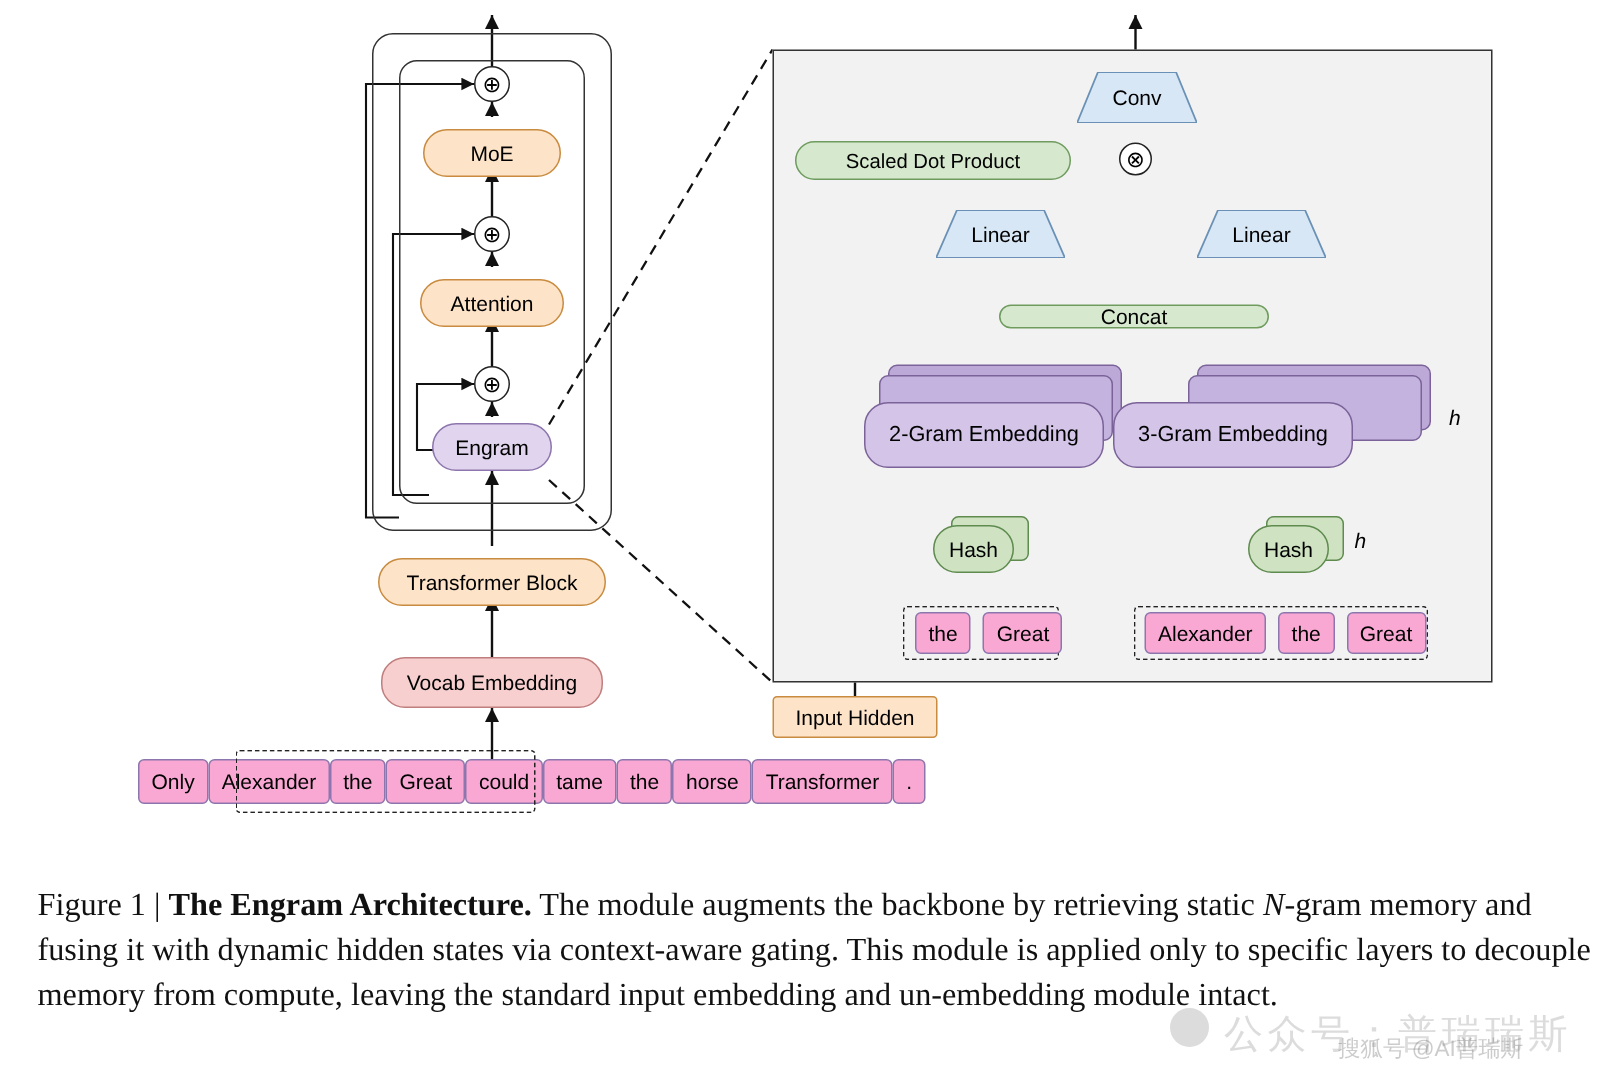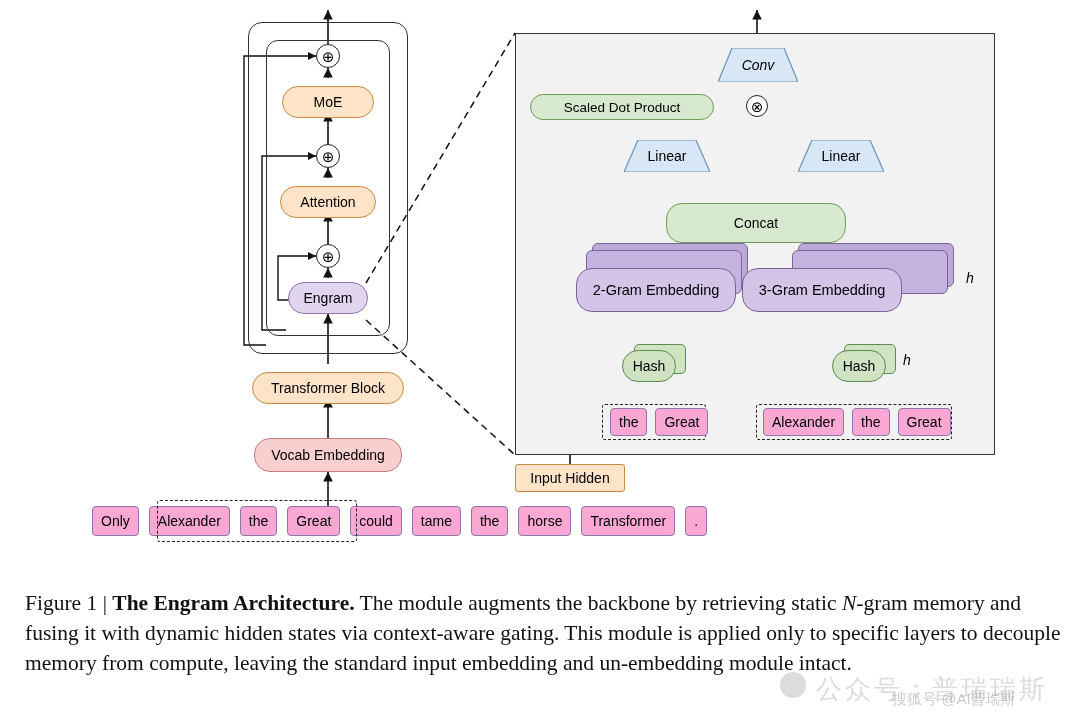--- a/index.html
+++ b/index.html
@@ -203,38 +203,38 @@
   <div class="abs node orange" style="left:252px; top:372px; width:152px; height:32px;">
     <span>Transformer Block</span>
   </div>
 
   <div class="abs" style="left:258px; top:366px; width:152px; height:32px; background:#fde3c8; border:1px solid #c98b3f; border-radius:6px; z-index:-1;"></div>
 
   <div class="abs node pink" style="left:254px; top:438px; width:148px; height:34px;">
     <span>Vocab Embedding</span>
   </div>
 
-  <div class="abs" style="left:92px; top:506px; width:620px; height:30px; display:flex; gap:10px; align-items:center;">
+  <div class="abs" style="left:92px; top:506px; width:620px; height:30px; display:flex; align-items:center;">
     <div class="token">Only</div>
     <div class="token">Alexander</div>
     <div class="token">the</div>
     <div class="token">Great</div>
     <div class="token">could</div>
     <div class="token">tame</div>
     <div class="token">the</div>
     <div class="token">horse</div>
     <div class="token">Transformer</div>
     <div class="token">.</div>
   </div>
 
   <div class="abs dashbox" style="left:157px; top:500px; width:200px; height:42px;"></div>
 
   <div class="abs panel" style="left:515px; top:33px; width:480px; height:422px;"></div>
 
-  <div class="abs" style="left:718px; top:48px; width:80px; height:34px;font-style:italic;">
+  <div class="abs" style="left:718px; top:48px; width:80px; height:34px;">
     <svg width="80" height="34" viewBox="0 0 80 34">
       <polygon points="14,0 66,0 80,34 0,34" fill="#d7e7f5" stroke="#6a91b5" stroke-width="1.2"></polygon>
     </svg>
     <div class="abs" style="left:0; top:0; width:80px; height:34px; display:flex; align-items:center; justify-content:center; font-size:14px;">
       <span>Conv</span>
     </div>
   </div>
 
   <div class="abs opsym" style="left:746px; top:95px; width:22px; height:22px;">
     <span>⊗</span>
@@ -254,21 +254,21 @@
   </div>
   <div class="abs" style="left:798px; top:140px; width:86px; height:32px;">
     <svg width="86" height="32" viewBox="0 0 86 32">
       <polygon points="14,0 72,0 86,32 0,32" fill="#d7e7f5" stroke="#6a91b5" stroke-width="1.2"></polygon>
     </svg>
     <div class="abs" style="left:0; top:0; width:86px; height:32px; display:flex; align-items:center; justify-content:center; font-size:14px;">
       <span>Linear</span>
     </div>
   </div>
 
-  <div class="abs node green" style="left:666px; top:203px; width:180px; height:40px;">
+  <div class="abs node green" style="left:666px; top:203px; width:180px; height:16px;">
     <span>Concat</span>
   </div>
 
   <div class="abs stack-card g3" style="left:592px; top:243px; width:156px; height:44px;"></div>
   <div class="abs stack-card g2" style="left:586px; top:250px; width:156px; height:44px;"></div>
   <div class="abs node bigpurple" style="left:576px; top:268px; width:160px; height:44px; font-size:14.5px;">
     <span>2-Gram Embedding</span>
   </div>
 
   <div class="abs stack-card g3" style="left:798px; top:243px; width:156px; height:44px;"></div>

